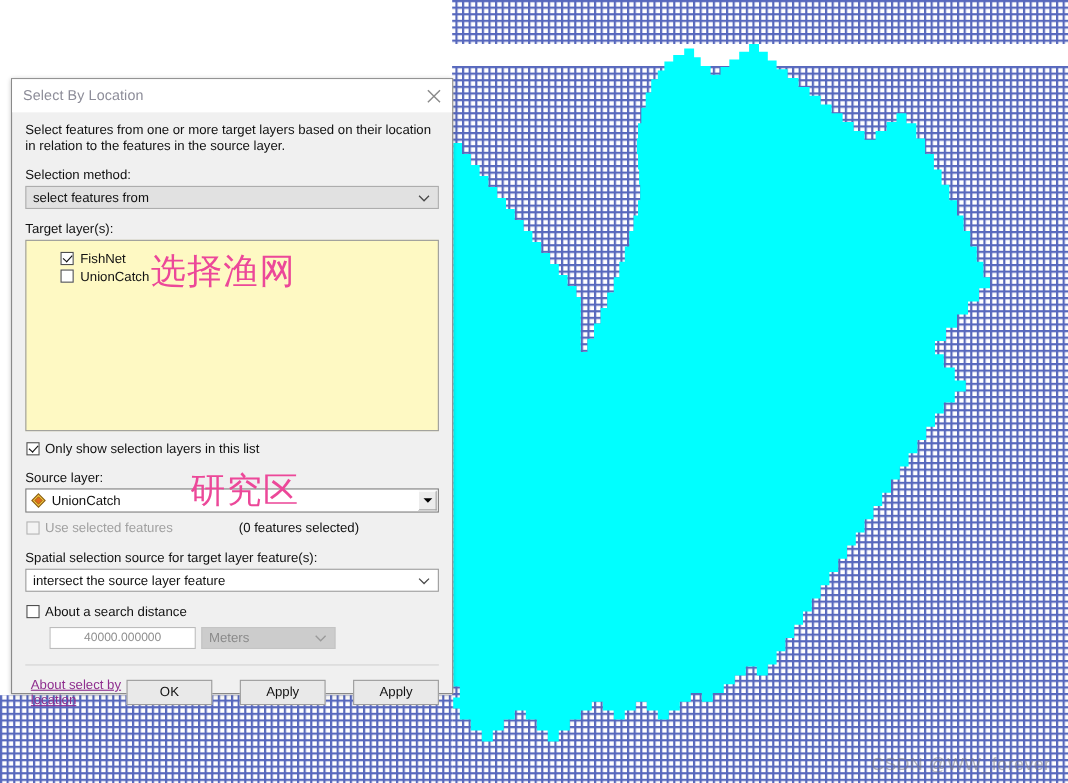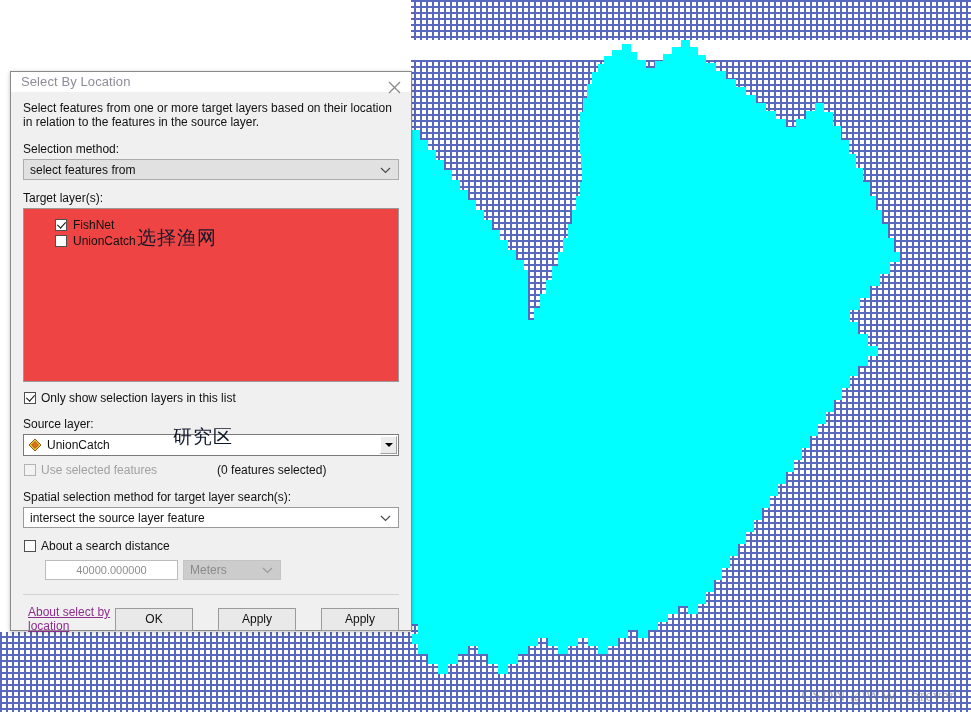--- a/index.html
+++ b/index.html
@@ -36,21 +36,21 @@
     height: 560px;
     background: #f0f0f0;
     border: 1px solid #8a8a8a;
     box-sizing: border-box;
     box-shadow: 0 1px 4px rgba(0,0,0,0.25);
     font-size: 12px;
     color: #111111;
   }
 
   .titlebar {
-    height: 20px;
+    height: 30px;
     background: #ffffff;
     border-bottom: 1px solid #ffffff;
     position: relative;
     display: flex;
     align-items: center;
     padding: 0 0 0 10px;
     box-sizing: border-box;
   }
   .title-text {
     font-size: 13px;
@@ -150,21 +150,21 @@
   .tri-down {
     width: 0; height: 0;
     border-left: 4px solid transparent;
     border-right: 4px solid transparent;
     border-top: 4px solid #000000;
   }
 
   
   .listbox {
     height: 174px;
-    background: #ef4444;
+    background: #fef9c3;
     border: 1px solid #9a9a9a;
     box-sizing: border-box;
     padding: 8px 0 0 0;
     overflow: hidden;
     position: relative;
   }
   .list-item {
     display: flex;
     align-items: center;
     height: 16px;
@@ -233,21 +233,21 @@
     border: 1px solid #bcbcbc;
     box-sizing: border-box;
     font-size: 11px;
     color: #8e8e8e;
     display: flex;
     align-items: center;
     padding: 0 5px;
     justify-content: center;
   }
   .unit-combo {
-    width: 98px;
+    width: 122px;
     height: 20px;
     margin-left: 5px;
     background: #cccccc;
     border: 1px solid #c4c4c4;
     box-sizing: border-box;
     font-size: 12px;
     color: #8a8a8a;
     display: flex;
     align-items: center;
     padding: 0 6px;
@@ -293,39 +293,39 @@
     display: flex;
     align-items: center;
     justify-content: center;
     cursor: pointer;
     font-family: "Liberation Sans", sans-serif;
   }
 
   
   .annot {
     position: absolute;
-    color: #0f172a;
+    color: #ec4899;
     font-family: "DejaVu Sans", sans-serif;
-    font-size: 19px;
+    font-size: 32px;
     font-weight: 500;
     letter-spacing: 1px;
     white-space: nowrap;
     pointer-events: none;
   }
   #annot-fishnet { left: 137px; top: 225px; }
   #annot-study   { left: 173px; top: 424px; }
 
   
   #watermark {
     position: absolute;
     right: 16px;
     bottom: 7px;
     font-size: 16px;
     color: rgba(120,120,130,0.55);
-    font-family: Liberation Serif, serif;
+    font-family: Liberation Sans, sans-serif;
     letter-spacing: 0.5px;
     pointer-events: none;
     white-space: nowrap;
   }
 </style>
 </head>
 <body>
 
 <div id="map-canvas">
   <svg width="971" height="712" viewBox="0 0 971 712" xmlns="http://www.w3.org/2000/svg">
@@ -483,21 +483,21 @@
         <span class="tri-down"></span>
       </span>
     </div>
 
     <div class="inline-row">
       <span class="cbx disabled"></span>
       <span class="lbl">Use selected features</span>
       <span class="feat-count">(0 features selected)</span>
     </div>
 
-    <div class="field-label" style="margin-top:13px;">Spatial selection method for target layer search(s):</div>
+    <div class="field-label" style="margin-top:13px;">Spatial selection source for target layer feature(s):</div>
     <div class="combo-flat" style="background:#ffffff;border-color:#9a9a9a;">
       <span>intersect the source layer feature</span>
       <span class="chev">
         <svg width="11" height="7" viewBox="0 0 11 7">
           <polyline points="1,1 5.5,5.5 10,1" fill="none" stroke="#4a4a4a" stroke-width="1.2"></polyline>
         </svg>
       </span>
     </div>
 
     <div class="chk-row" style="margin:5px 0 0 1px;">

